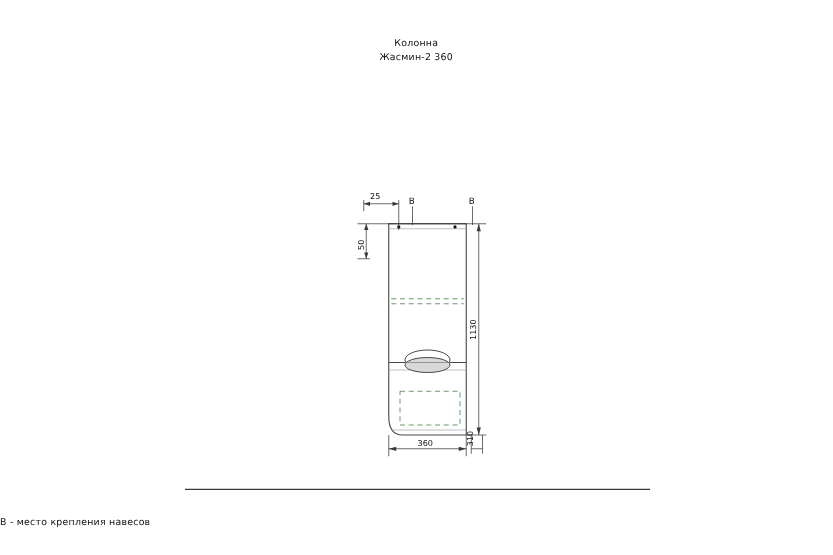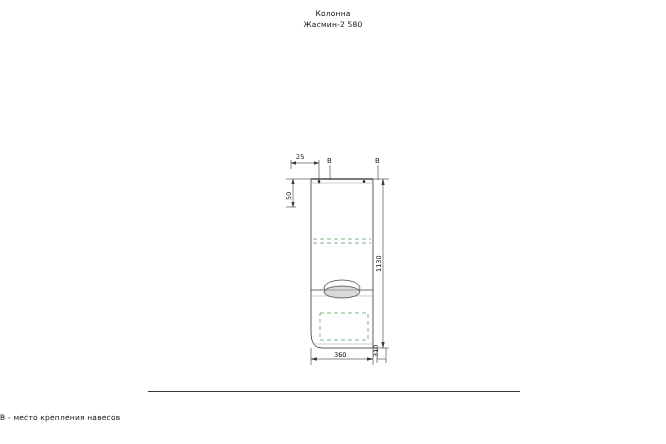--- a/index.html
+++ b/index.html
@@ -24,21 +24,21 @@
     position: absolute;
     left: 0;
     top: 8px;
     width: 666px;
     text-align: center;
     font-size: 7.5px;
     line-height: 11px;
     letter-spacing: 0.2px;
     color: #111;
   }
-  .title-line1 { display: block; }
+  .title-line1 { display: block; margin-top: 21px; }
   .title-line2 { display: block; }
 
   .footer-note {
     position: absolute;
     left: 0;
     top: 413px;
     width: 666px;
     text-align: left;
     font-size: 7.5px;
     color: #111;
@@ -74,21 +74,21 @@
     fill: #111;
   }
 </style>
 </head>
 <body>
 
 <div id="page">
 
   <div class="title-block">
     <span class="title-line1">Колонна</span>
-    <span class="title-line2">Жасмин-2 580</span>
+    <span class="title-line2">Жасмин-2 360</span>
   </div>
 
   <div class="footer-rule"></div>
   <div class="footer-note">B - место крепления навесов</div>
 
   <div id="drawing">
     <svg width="666" height="444" viewBox="0 0 666 444" xmlns="http://www.w3.org/2000/svg">
 
       <g>
 

